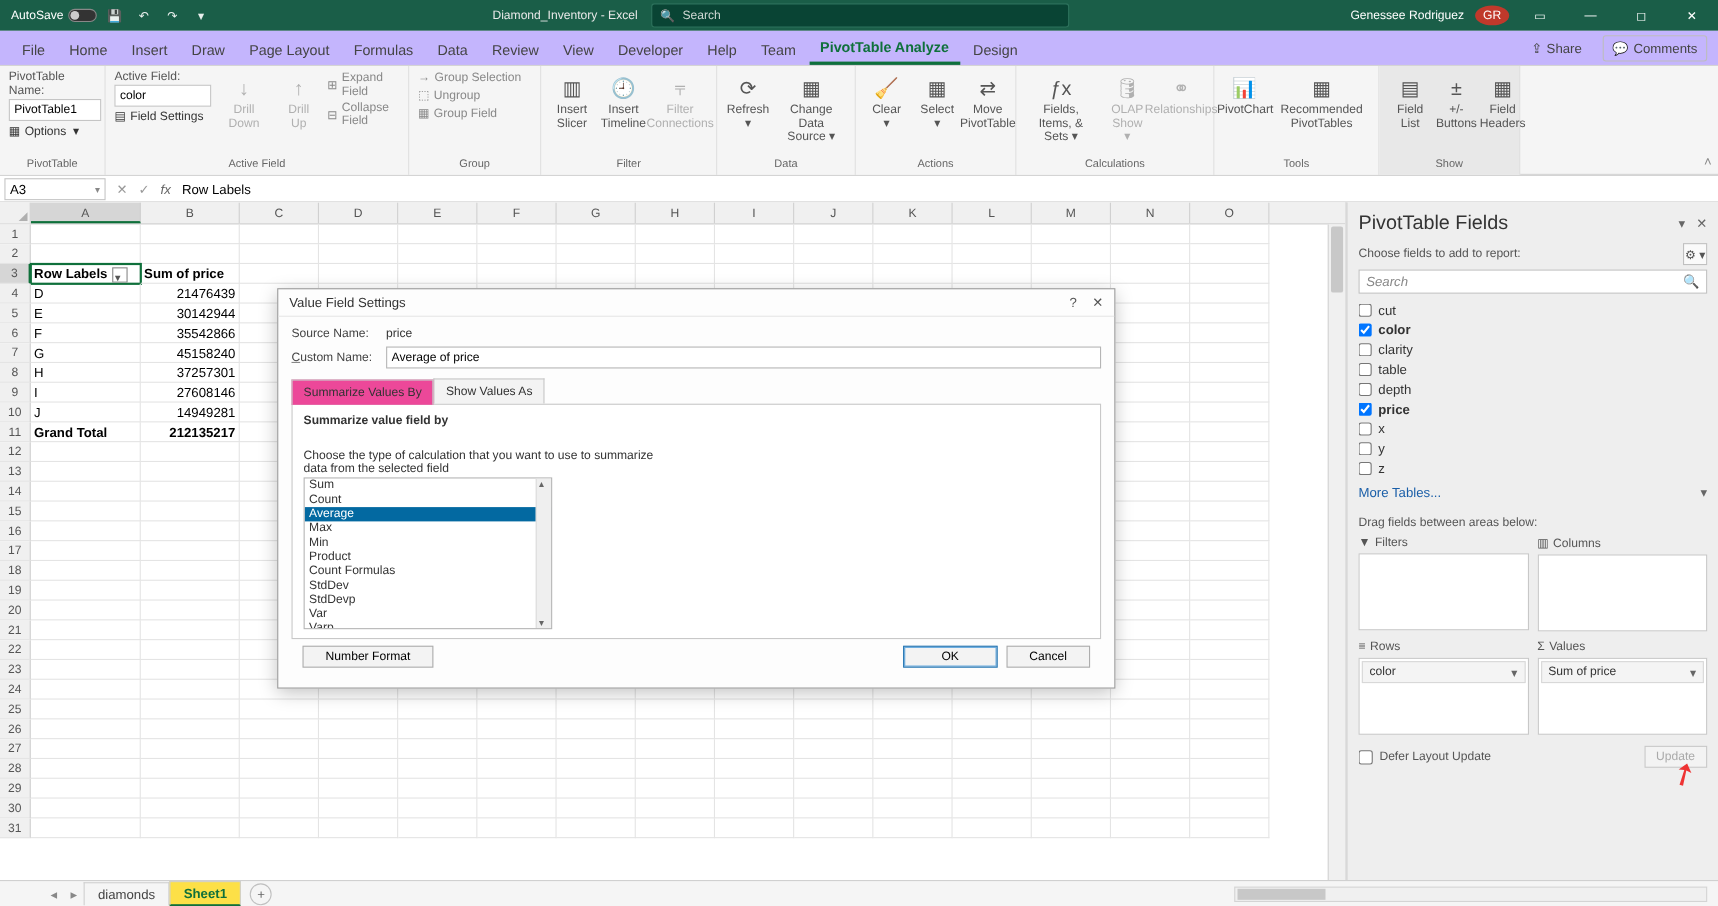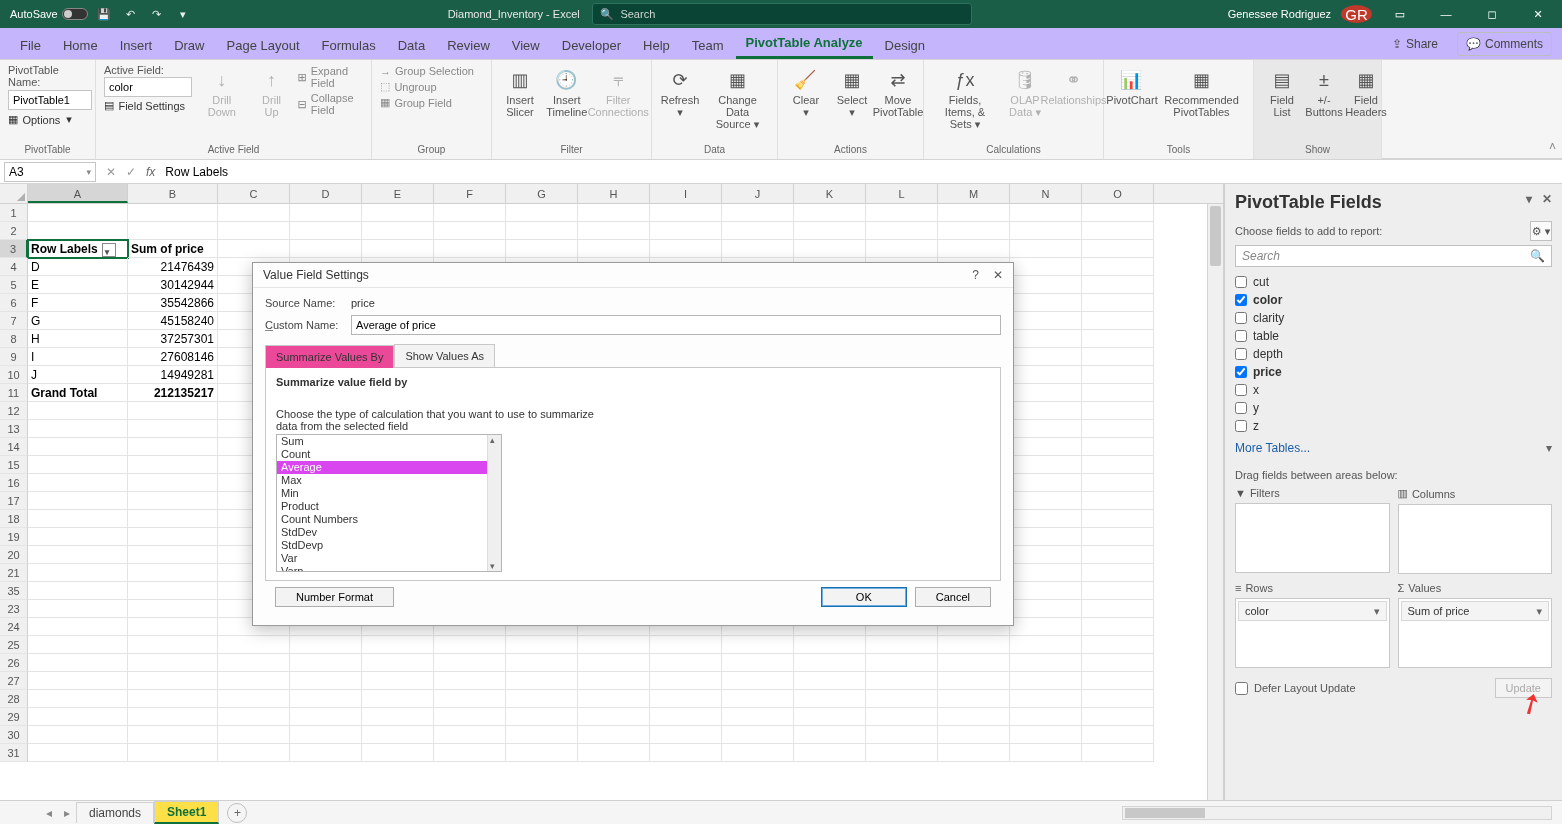--- a/index.html
+++ b/index.html
@@ -9,21 +9,21 @@
 .titlebar { background: #1a5e48; height: 28px; display: flex; align-items: center; color: #fff; font-size: 11px; }
 .titlebar .left { display: flex; align-items: center; gap: 8px; padding-left: 10px; }
 .autosave { display: flex; align-items: center; gap: 4px; }
 .autosave-toggle { width: 26px; height: 12px; border: 1px solid #888; border-radius: 7px; background: #333; position: relative; }
 .autosave-toggle::after { content:""; width:8px; height:8px; border-radius:50%; background:#ccc; position:absolute; top:1px; left:1px; }
 .qat-btn { width: 18px; height: 18px; display:flex; align-items:center; justify-content:center; color:#fff; opacity:.9; }
 .titlebar .center { flex: 1; display: flex; justify-content: center; align-items: center; gap: 12px; }
 .doc-title { color: #e8e8e8; }
 .searchbox { background: #094434; border-radius: 3px; height: 22px; width: 380px; display:flex; align-items:center; padding: 0 8px; color:#cfd8d4; border:1px solid #2d725c;}
 .titlebar .right { display:flex; align-items:center; gap:10px; padding-right:6px; }
-.user-badge { width:31px; height:18px; border-radius:50%; background:#c0392b; color:#fff; display:flex; align-items:center; justify-content:center; font-size:15px; }
+.user-badge { width:31px; height:18px; border-radius:50%; background:#c0392b; color:#fff; display:flex; align-items:center; justify-content:center; font-size:11px; }
 .winbtn { width:36px; height:28px; display:flex; align-items:center; justify-content:center; color:#fff; }
 
 
 .ribbon-tabs { background:#c4b5fd; height:32px; display:flex; align-items:flex-end; border-bottom:1px solid #d4d4d4; padding: 0 10px; gap: 2px; position:relative;}
 .ribbon-tab { padding: 6px 10px; color:#444; font-size:13px; }
 .ribbon-tab.active { color:#0f703b; border-bottom:3px solid #0f703b; font-weight:600; }
 .ribbon-right { position:absolute; right:10px; top:4px; display:flex; gap:10px; }
 .ribbon-right .btn { padding:4px 8px; border:1px solid transparent; border-radius:3px; color:#444; display:flex; align-items:center; gap:4px; font-size:12px;}
 .ribbon-right .btn.comments { border:1px solid #bdbdbd; }
 
@@ -71,21 +71,21 @@
 .cell.ralign { text-align:right; }
 .cell.bold { font-weight:bold; }
 .cell.selected { outline:2px solid #0f703b; outline-offset:-1px; background:#fff;}
 .dd-ico { display:inline-block; width:14px; height:14px; border:1px solid #888; margin-left:4px; vertical-align:middle; position:relative;}
 .dd-ico::after{content:"▾"; font-size:9px; position:absolute; left:2px; top:-1px; color:#555;}
 .grid .vscroll { position:absolute; right:0; top:20px; width:16px; bottom:0; background:#f0f0f0; border-left:1px solid #d4d4d4;}
 .grid .vscroll .thumb { position:absolute; top:2px; left:2px; right:2px; height:60px; background:#c8c8c8; border-radius:2px;}
 
 
 .pane { width:338px; background:#eeeeee; border-left:1px solid #d0d0d0; display:flex; flex-direction:column; padding:8px 10px; }
-.pane h2 { font-size:18px; font-weight:700; color:#333; display:flex; }
+.pane h2 { font-size:18px; font-weight:400; color:#333; display:flex; align-items:center; }
 .pane h2 .tools { margin-left:auto; display:flex; gap:10px; color:#666; font-size:12px;}
 .pane .sub { font-size:11px; color:#555; margin:8px 0 4px; display:flex; align-items:center;}
 .pane .sub .gear { margin-left:auto; width:22px; height:20px; border:1px solid #c0c0c0; display:flex; align-items:center; justify-content:center; background:#fafafa;}
 .pane .search { border:1px solid #c0c0c0; background:#fff; height:22px; display:flex; align-items:center; padding:0 6px; color:#888; font-style:italic; margin-bottom:6px;}
 .pane .search .mag { margin-left:auto; font-style:normal;}
 .fieldlist { background:#eeeeee; }
 .fld { display:flex; align-items:center; gap:6px; padding:2px 0; font-size:12px; color:#333;}
 .fld input { width:12px; height:12px; }
 .fld.bold { font-weight:bold; }
 .more { color:#1a5ea8; font-size:12px; margin-top:6px; display:flex;}
@@ -121,21 +121,21 @@
 .dlg-tabs { display:flex; margin-top:6px;}
 .dlg-tab { padding:5px 10px; border:1px solid #c8c8c8; border-bottom:none; background:#f3f3f3; font-size:11px; color:#333;}
 .dlg-tab.active { background:#ec4899; position:relative; top:1px;}
 .dlg-panel { border:1px solid #c8c8c8; flex:1; padding:8px 10px; background:#fff;}
 .dlg-panel .hdr { font-weight:bold; margin-bottom:20px;}
 .dlg-listwrap { width:226px; height:138px; border:1px solid #b5b5b5; background:#fff; overflow:hidden; position:relative; margin-top:2px;}
 .dlg-listwrap .sb { position:absolute; right:0; top:0; bottom:0; width:14px; background:#efefef; border-left:1px solid #ddd;}
 .dlg-listwrap .sb::before{content:"▴"; position:absolute; top:0; left:2px; font-size:9px; color:#666;}
 .dlg-listwrap .sb::after{content:"▾"; position:absolute; bottom:0; left:2px; font-size:9px; color:#666;}
 .opt { padding:0 4px; height:13px; line-height:13px; font-size:11px;}
-.opt.sel { background:#d946ef; color:#fff;}
+.opt.sel { background:#0369a1; color:#fff;}
 .dlg-foot { display:flex; align-items:center; padding:6px 10px 10px; gap:8px;}
 .dlg-btn { padding:3px 20px; border:1px solid #adadad; background:#f3f3f3; font-size:11px;}
 .dlg-btn.primary { border:1px solid #1a6fb0; box-shadow: inset 0 0 0 1px #6eaee0; padding:3px 34px;}
 .dlg-foot .spacer { flex:1;}
 
 
 .arrow { position:absolute; right:20px; bottom:104px; color:#e33; font-size:28px; transform:rotate(-30deg); pointer-events:none;}
 </style>
 </head>
 <body>
@@ -321,21 +321,21 @@
   <div class="rgroup" style="width:180px;">
     <div class="content">
       <div class="rbtn">
           <div class="ico">ƒx</div>
           <div class="txt"><span>Fields, Items,
 &amp; Sets</span> ▾</div>
         </div>
       <div class="rbtn disabled">
           <div class="ico">🛢</div>
           <div class="txt"><span>OLAP
-Data</span> ▾</div>
+Show</span> ▾</div>
         </div>
       <div class="rbtn disabled">
           <div class="ico">⚭</div>
           <div class="txt">Relationships</div>
         </div>
     </div>
     <div class="label">Calculations</div>
   </div>
 
   <div class="rgroup" style="width:150px;">
@@ -784,21 +784,21 @@
           <div class="cell"></div>
           <div class="cell"></div>
           <div class="cell"></div>
           <div class="cell"></div>
           <div class="cell"></div>
           <div class="cell"></div>
           <div class="cell"></div>
           <div class="cell"></div>
         </div>
         <div class="row">
-          <div class="rowhdr">35</div>
+          <div class="rowhdr">22</div>
           <div class="cell wide"></div>
           <div class="cell wide2"></div>
           <div class="cell"></div>
           <div class="cell"></div>
           <div class="cell"></div>
           <div class="cell"></div>
           <div class="cell"></div>
           <div class="cell"></div>
           <div class="cell"></div>
           <div class="cell"></div>
@@ -1120,21 +1120,21 @@
       <div>Choose the type of calculation that you want to use to summarize</div>
       <div>data from the selected field</div>
       <div class="dlg-listwrap">
         <div id="calc-list">
             <div class="opt">Sum</div>
             <div class="opt">Count</div>
             <div class="opt sel">Average</div>
             <div class="opt">Max</div>
             <div class="opt">Min</div>
             <div class="opt">Product</div>
-            <div class="opt">Count Numbers</div>
+            <div class="opt">Count Formulas</div>
             <div class="opt">StdDev</div>
             <div class="opt">StdDevp</div>
             <div class="opt">Var</div>
             <div class="opt">Varp</div>
           </div>
         <div class="sb"></div>
       </div>
     </div>
     <div class="dlg-foot">
       <button class="dlg-btn"><span class="underline">N</span>umber Format</button>

